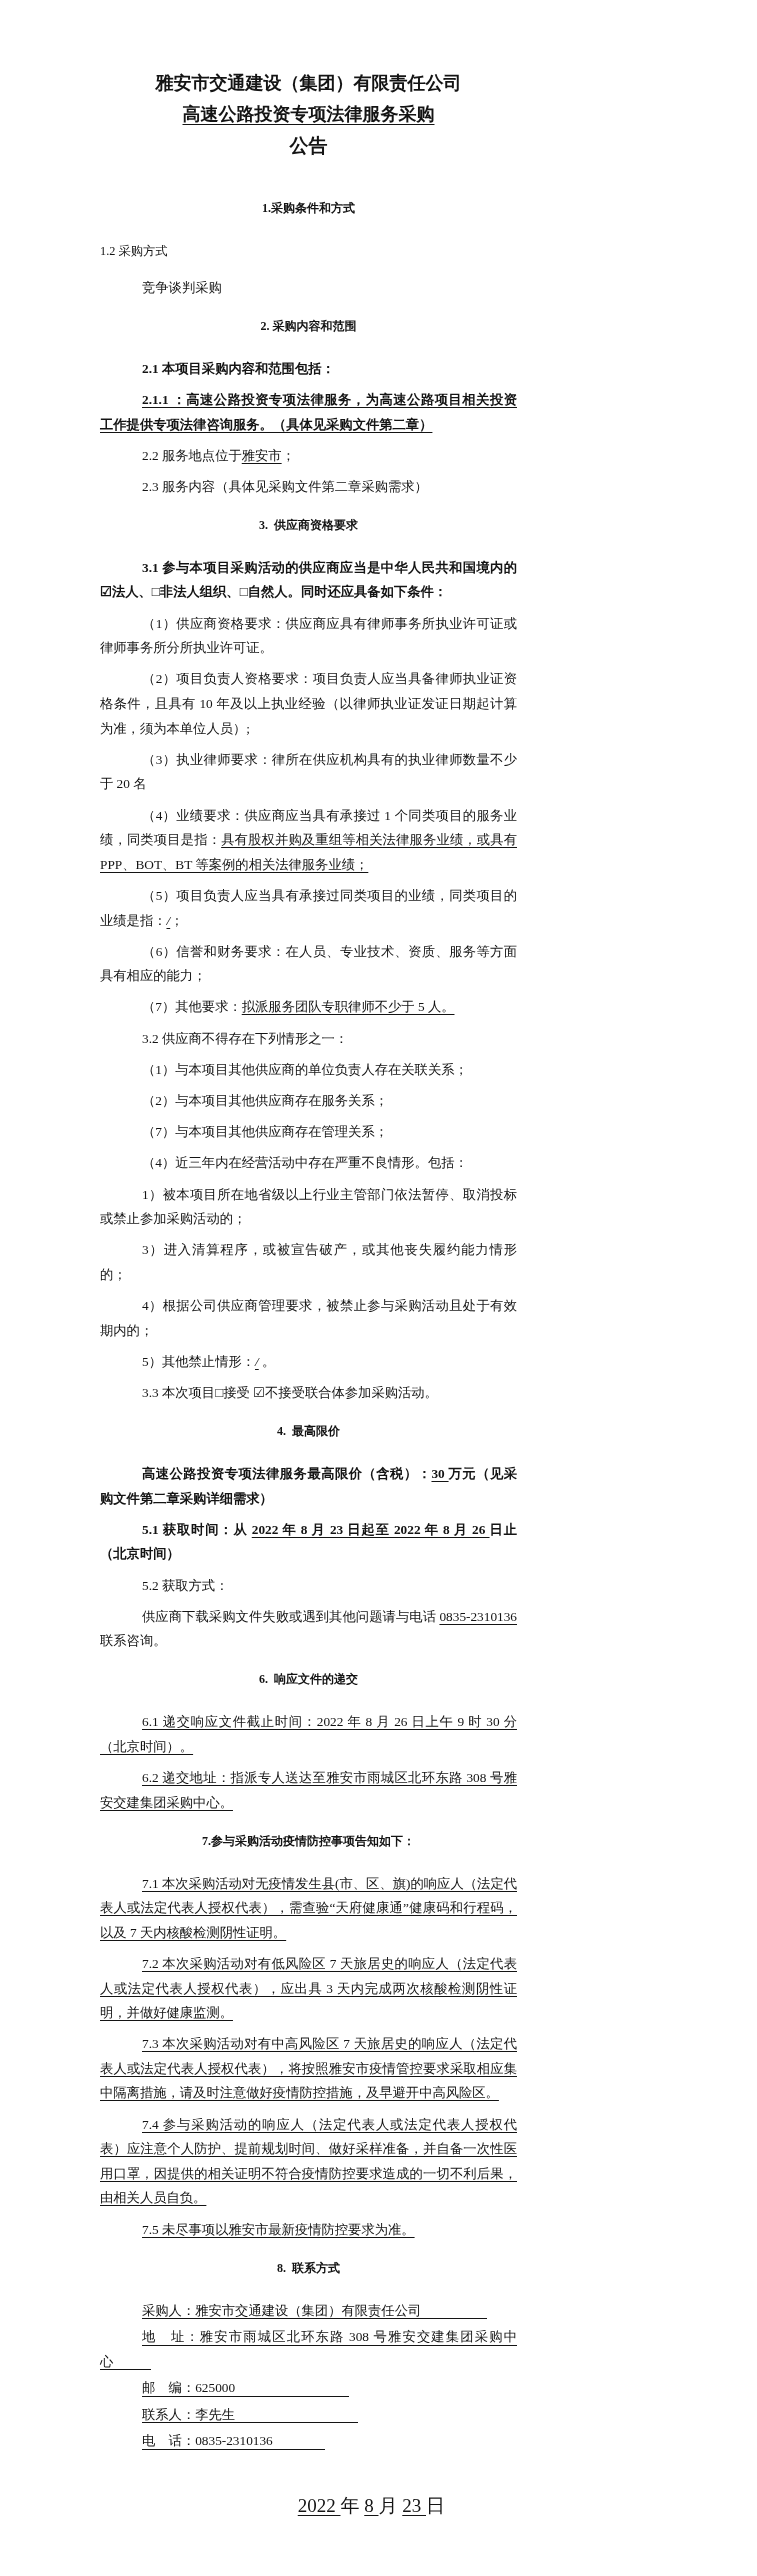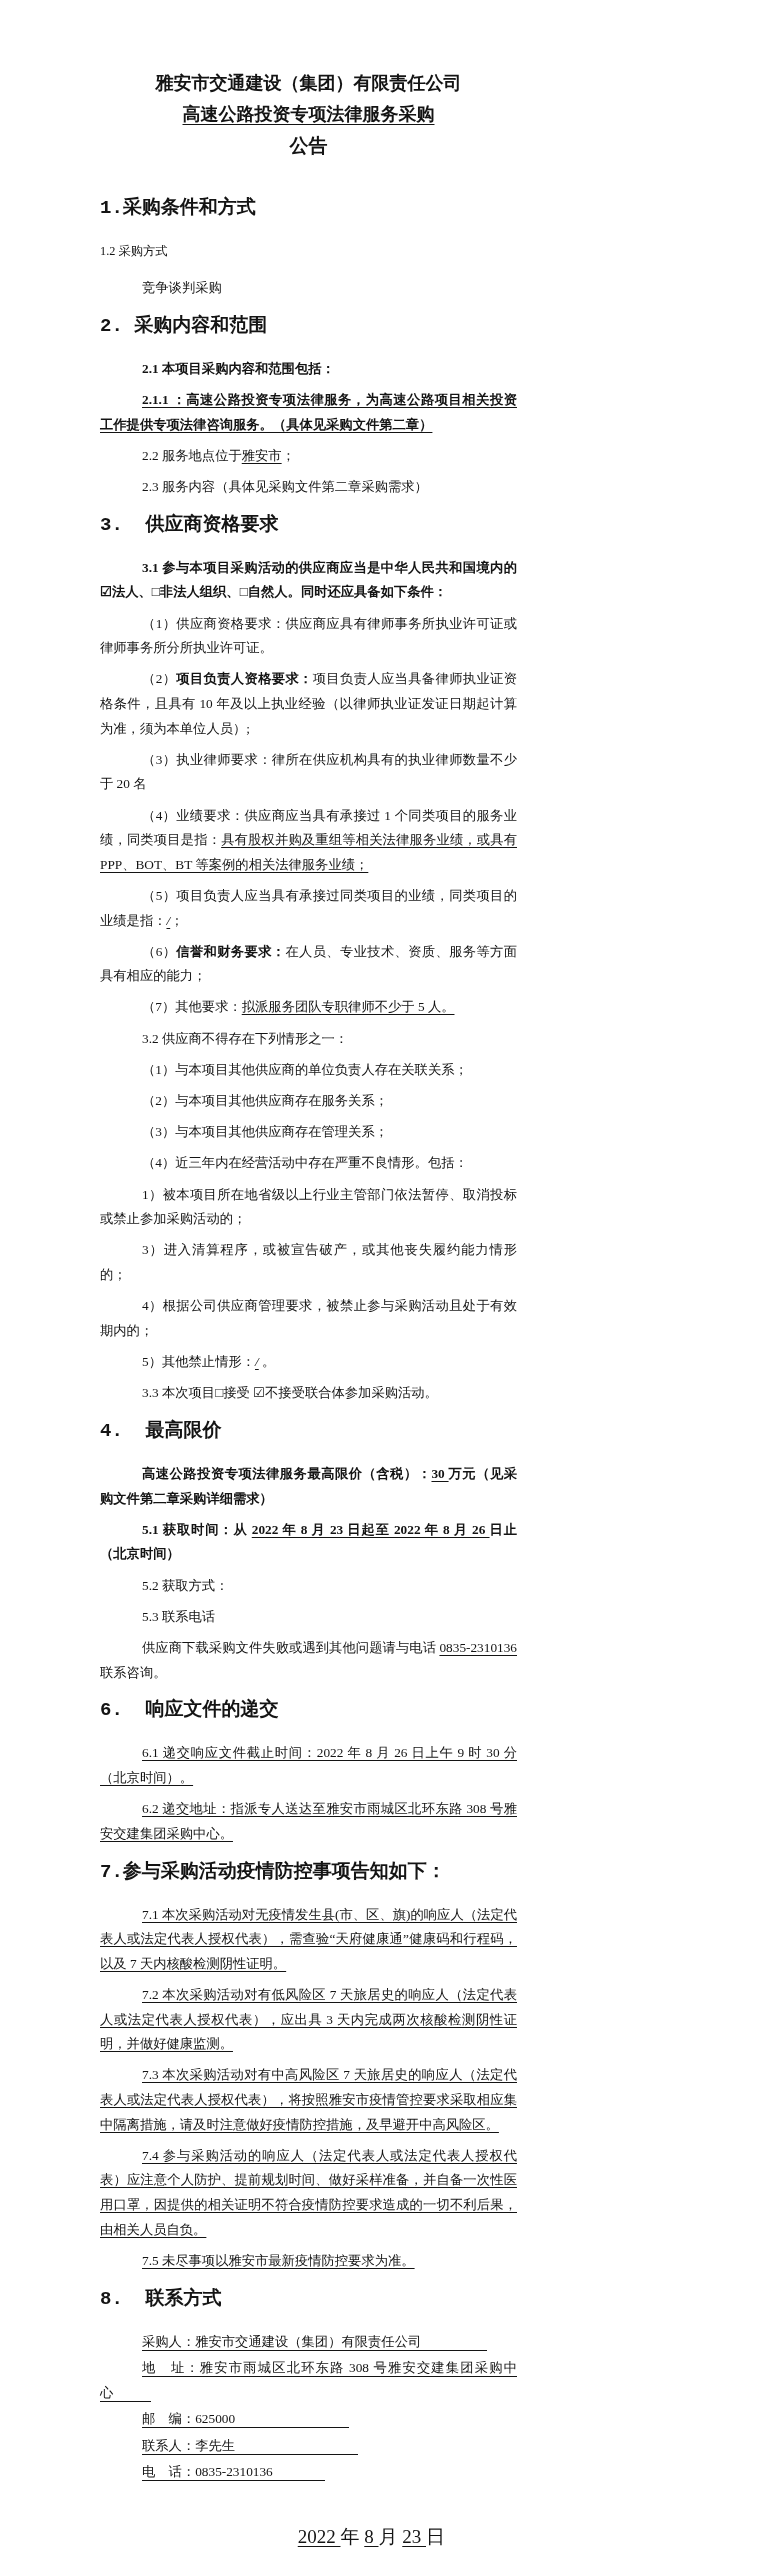--- a/index.html
+++ b/index.html
@@ -28,39 +28,39 @@
   .t1, .t2 { font-size: 18px; line-height: 31px; }
   .t3 { font-size: 19px; line-height: 32px; margin-bottom: 34px; }
   .t2 span { text-decoration: underline; text-underline-offset: 3.8px; }
   .p {
     font-size: 13.3px;
     line-height: 24.6px;
     margin: 0 0 6.6px 0;
     text-align: justify;
   }
   .h {
-    font-family: Liberation Mono, monospace;
+    font-family: Liberation Serif, serif;
     font-weight: 700;
-    font-size: 19px;
+    font-size: 12px;
     line-height: 24px;
     margin: 13.3px 0 19px 0;
-    text-align: left;
+    text-align: center;
   }
   .sub { font-size: 12.3px; margin: 1.9px 0 12.3px 0; }
   .ind { text-indent: 42px; }
   .pb { font-weight: 700; }
   .contact { margin-bottom: 1.9px; }
   .date {
     text-align: right;
     padding-right: 72px;
     margin-top: 40px;
     font-size: 19px;
   }
   .seg-u { text-decoration: underline; text-underline-offset: 2.8px; }
-  .seg-b { font-weight: 700; }
+  .seg-b { font-weight: 400; }
   .seg-i { font-style: italic; }
   .seg-ext {
     text-decoration: none;
     border-bottom: 0.9px solid #141414;
     padding-bottom: 0.9px;
   }
 </style>
 </head>
 <body>
 
@@ -82,32 +82,31 @@
       <p class="p ind"><span>（1）供应商资格要求：供应商应具有律师事务所执业许可证或律师事务所分所执业许可证。</span></p>
       <p class="p ind"><span>（2）</span><span class="seg-b">项目负责人资格要求：</span><span>项目负责人应当具备律师执业证资格条件，且具有 10 年及以上执业经验（以律师执业证发证日期起计算为准，须为本单位人员）;</span></p>
       <p class="p ind"><span>（3）执业律师要求：律所在供应机构具有的执业律师数量不少于 20 名</span></p>
       <p class="p ind"><span>（4）业绩要求：供应商应当具有承接过 1 个同类项目的服务业绩，同类项目是指：</span><span class="seg-u">具有股权并购及重组等相关法律服务业绩，或具有 PPP、BOT、BT 等案例的相关法律服务业绩；</span></p>
       <p class="p ind"><span>（5）项目负责人应当具有承接过同类项目的业绩，同类项目的业绩是指：</span><span class="seg-u seg-i">/</span><span>；</span></p>
       <p class="p ind"><span>（6）</span><span class="seg-b">信誉和财务要求：</span><span>在人员、专业技术、资质、服务等方面具有相应的能力；</span></p>
       <p class="p ind"><span>（7）其他要求：</span><span class="seg-u">拟派服务团队专职律师不少于 5 人。</span></p>
       <p class="p ind"><span>3.2 供应商不得存在下列情形之一：</span></p>
       <p class="p ind"><span>（1）与本项目其他供应商的单位负责人存在关联关系；</span></p>
       <p class="p ind"><span>（2）与本项目其他供应商存在服务关系；</span></p>
-      <p class="p ind"><span>（3）与本项目其他供应商存在管理关系；</span></p>
+      <p class="p ind"><span>（7）与本项目其他供应商存在管理关系；</span></p>
       <p class="p ind"><span>（4）近三年内在经营活动中存在严重不良情形。包括：</span></p>
       <p class="p ind"><span>1）被本项目所在地省级以上行业主管部门依法暂停、取消投标或禁止参加采购活动的；</span></p>
       <p class="p ind"><span>3）进入清算程序，或被宣告破产，或其他丧失履约能力情形的；</span></p>
       <p class="p ind"><span>4）根据公司供应商管理要求，被禁止参与采购活动且处于有效期内的；</span></p>
       <p class="p ind"><span>5）其他禁止情形：</span><span class="seg-u seg-i">/</span><span> 。</span></p>
       <p class="p ind"><span>3.3 本次项目</span><span>□</span><span>接受 </span><span>☑</span><span>不接受联合体参加采购活动。</span></p>
       <p class="p h"><span>4.&nbsp;&nbsp;最高限价</span></p>
       <p class="p ind pb"><span>高速公路投资专项法律服务最高限价（含税）：</span><span class="seg-u">30 </span><span>万元（见采购文件第二章采购详细需求）</span></p>
       <p class="p ind pb"><span>5.1 获取时间：从 </span><span class="seg-u">2022 年 8 月 23 日起至 2022 年 8 月 26 </span><span>日止（北京时间）</span></p>
       <p class="p ind"><span>5.2 获取方式：</span></p>
-      <p class="p ind"><span>5.3 联系电话</span></p>
       <p class="p ind"><span>供应商下载采购文件失败或遇到其他问题请与电话 </span><span class="seg-u">0835-2310136 </span><span>联系咨询。</span></p>
       <p class="p h"><span>6.&nbsp;&nbsp;响应文件的递交</span></p>
       <p class="p ind"><span class="seg-u">6.1 递交响应文件截止时间：2022 年 8 月 26 日上午 9 时 30 分（北京时间）。</span></p>
       <p class="p ind"><span class="seg-u">6.2 递交地址：指派专人送达至雅安市雨城区北环东路 308 号雅安交建集团采购中心。</span></p>
       <p class="p h"><span>7.参与采购活动疫情防控事项告知如下：</span></p>
       <p class="p ind"><span class="seg-u">7.1 本次采购活动对无疫情发生县(市、区、旗)的响应人（法定代表人或法定代表人授权代表），需查验“天府健康通”健康码和行程码，以及 7 天内核酸检测阴性证明。</span></p>
       <p class="p ind"><span class="seg-u">7.2 本次采购活动对有低风险区 7 天旅居史的响应人（法定代表人或法定代表人授权代表），应出具 3 天内完成两次核酸检测阴性证明，并做好健康监测。</span></p>
       <p class="p ind"><span class="seg-u">7.3 本次采购活动对有中高风险区 7 天旅居史的响应人（法定代表人或法定代表人授权代表），将按照雅安市疫情管控要求采取相应集中隔离措施，请及时注意做好疫情防控措施，及早避开中高风险区。</span></p>
       <p class="p ind"><span class="seg-u">7.4 参与采购活动的响应人（法定代表人或法定代表人授权代表）应注意个人防护、提前规划时间、做好采样准备，并自备一次性医用口罩，因提供的相关证明不符合疫情防控要求造成的一切不利后果，由相关人员自负。</span></p>
       <p class="p ind"><span class="seg-u">7.5 未尽事项以雅安市最新疫情防控要求为准。</span></p>

